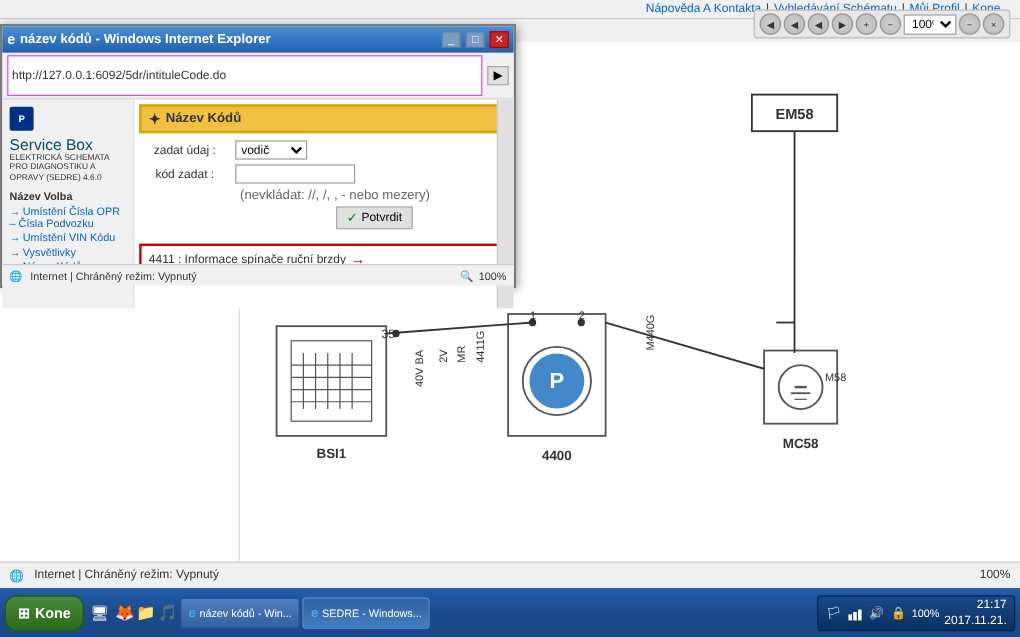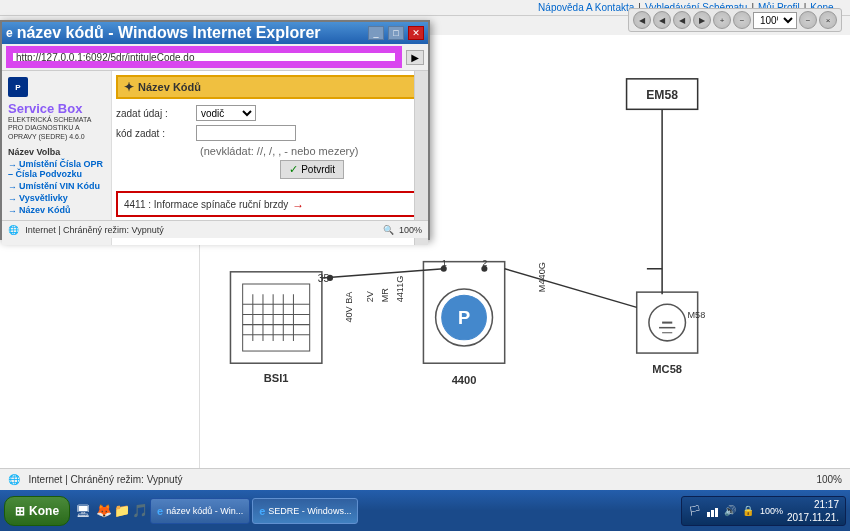--- a/index.html
+++ b/index.html
@@ -186,21 +186,21 @@
     .ie-titlebar {
       background: linear-gradient(180deg, #4a90d4, #2060b0);
       height: 22px;
       display: flex;
       align-items: center;
       padding: 0 4px;
       gap: 4px;
     }
     .ie-title-text {
       color: white;
-      font-size: 16px;
+      font-size: 11px;
       font-weight: bold;
       flex: 1;
     }
     .ie-close-btn {
       width: 16px;
       height: 14px;
       background: #cc2222;
       border: 1px solid #aa0000;
       color: white;
       font-size: 9px;
@@ -224,22 +224,22 @@
     .ie-toolbar {
       background: #f0f0f0;
       border-bottom: 1px solid #ccc;
       padding: 2px 4px;
       display: flex;
       align-items: center;
       gap: 4px;
     }
     .ie-url-bar {
       flex: 1;
-      height: 22px;
-      border: 7px solid #d946ef;
+      height: 34px;
+      border: 1px solid #d946ef;
       background: white;
       font-size: 10px;
       padding: 1px 3px;
       color: #333;
     }
     .ie-go-btn {
       background: #e0e0e0;
       border: 1px solid #aaa;
       font-size: 10px;
       padding: 1px 4px;
@@ -288,21 +288,20 @@
       color: #333;
       margin-top: 4px;
       margin-bottom: 1px;
     }
     .ie-sidebar-link {
       color: #0066cc;
       font-size: 9px;
       display: block;
       padding: 1px 0;
       text-decoration: none;
-      font-weight: bold;
     }
     .ie-sidebar-link::before {
       content: '→';
       margin-right: 2px;
     }
 
     
     .ie-main-panel {
       flex: 1;
       background: white;
@@ -325,21 +324,21 @@
       font-size: 12px;
     }
     .form-row {
       display: flex;
       align-items: center;
       margin-bottom: 4px;
       font-size: 10px;
     }
     .form-label {
       width: 80px;
-      text-align: left;
+      text-align: center;
       padding-right: 4px;
       color: #333;
     }
     .form-input {
       height: 16px;
       border: 1px solid #999;
       background: white;
       font-size: 10px;
       padding: 1px 3px;
       width: 100px;
@@ -663,21 +662,21 @@
       <button class="ie-go-btn">▶</button>
     </div>
 
     <div class="ie-body">
 
       <div class="ie-sidebar">
         <div class="ie-sidebar-brand">
           <div class="peugeot-icon">P</div>
 
         </div>
-        <div style="font-size:13px;font-weight:bold;color:#8b5cf6;">Service Box</div>
+        <div style="font-size:13px;font-weight:normal;color:#0c4a6e;">Service Box</div>
         <div class="ie-brand-subtitle">ELEKTRICKÁ SCHEMATA PRO DIAGNOSTIKU A OPRAVY (SEDRE) 4.6.0</div>
 
         <div class="ie-sidebar-section">Název Volba</div>
         <a class="ie-sidebar-link" href="#">Umístění Čísla OPR – Čísla Podvozku</a>
         <a class="ie-sidebar-link" href="#">Umístění VIN Kódu</a>
         <a class="ie-sidebar-link" href="#">Vysvětlivky</a>
         <a class="ie-sidebar-link" href="#">Název Kódů</a>
       </div>
 
       <div class="ie-main-panel">

